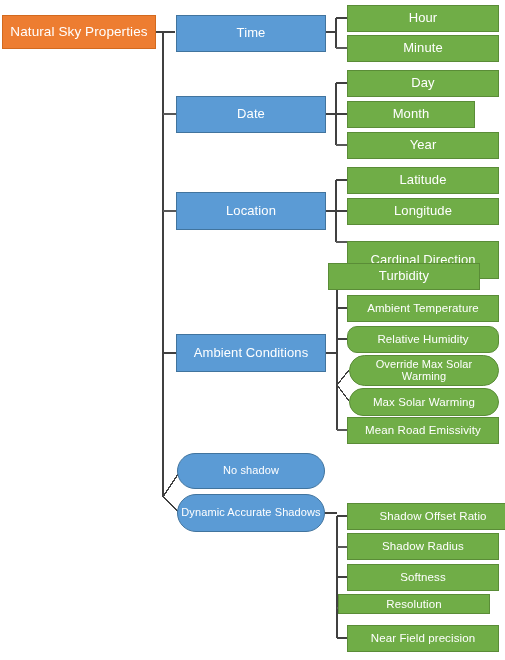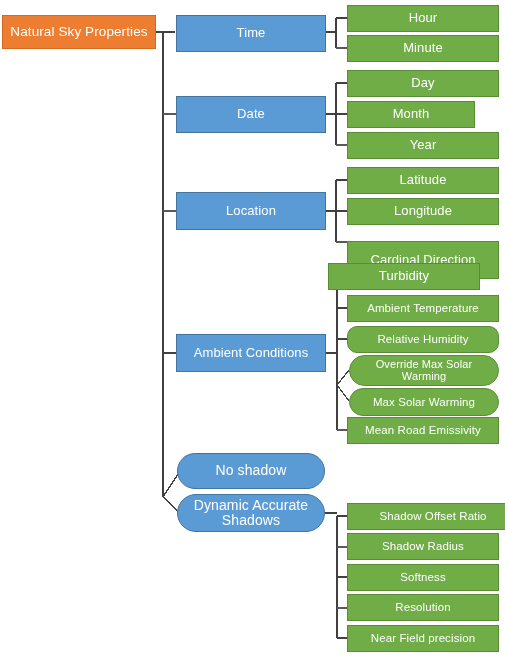--- a/index.html
+++ b/index.html
@@ -55,21 +55,21 @@
     border: 1px solid #5A8C37;
     font-size: 11.5px;
   }
   .node.leaf.big {
     font-size: 13px;
   }
   .node.pill {
     border-radius: 999px;
   }
   .node.cat.pill {
-    font-size: 14px;
+    font-size: 11px;
   }
   .node .label {
     display: block;
     width: 100%;
   }
 </style>
 </head>
 <body>
 
 <div id="diagram">
@@ -195,20 +195,20 @@
   </div>
   <div class="node leaf" style="left:347px; top:503px; width:172px; height:27px;">
     <span class="label">Shadow Offset Ratio</span>
   </div>
   <div class="node leaf" style="left:347px; top:533px; width:152px; height:27px;">
     <span class="label">Shadow Radius</span>
   </div>
   <div class="node leaf" style="left:347px; top:564px; width:152px; height:27px;">
     <span class="label">Softness</span>
   </div>
-  <div class="node leaf" style="left:347px; top:594px; width:152px; height:27px;text-align:center;">
+  <div class="node leaf" style="left:338px; top:594px; width:152px; height:20px;text-align:center;">
     <span class="label">Resolution</span>
   </div>
   <div class="node leaf" style="left:347px; top:625px; width:152px; height:27px;">
     <span class="label">Near Field precision</span>
   </div>
 
 </div>
 
 </body></html>

